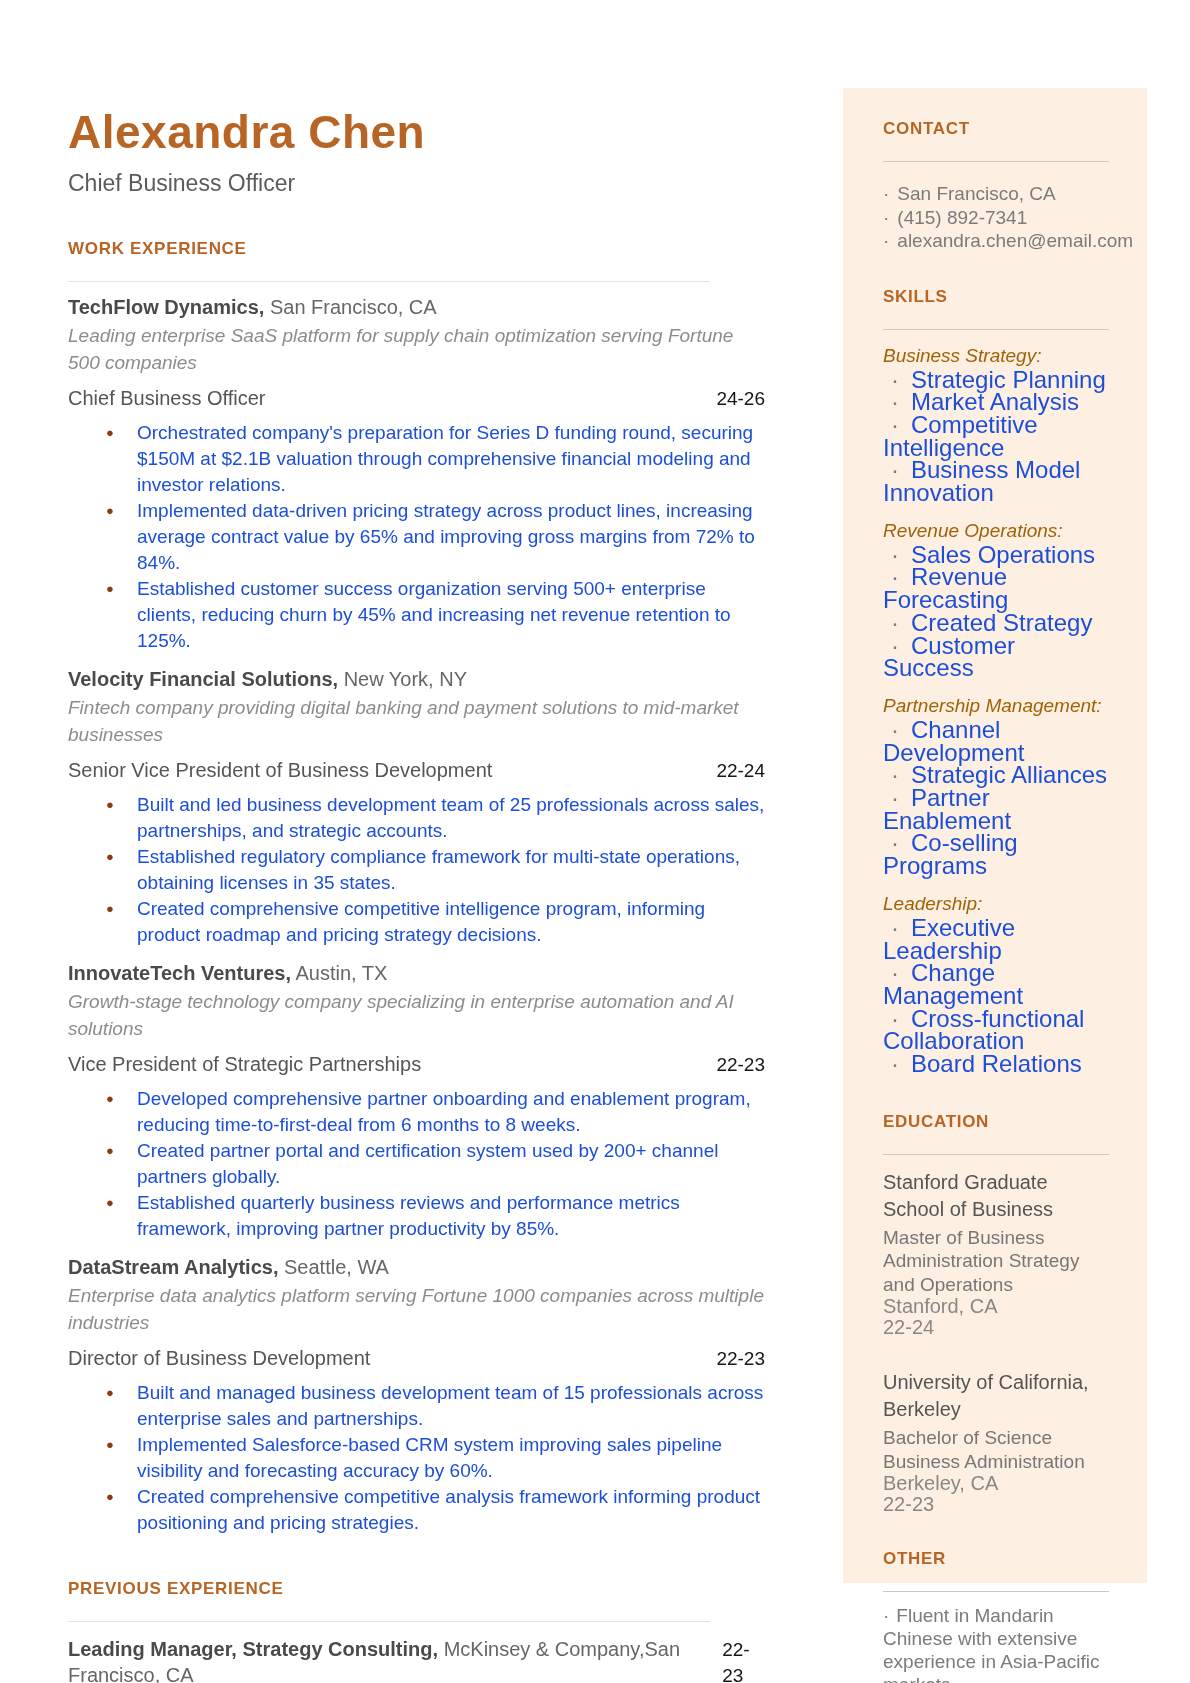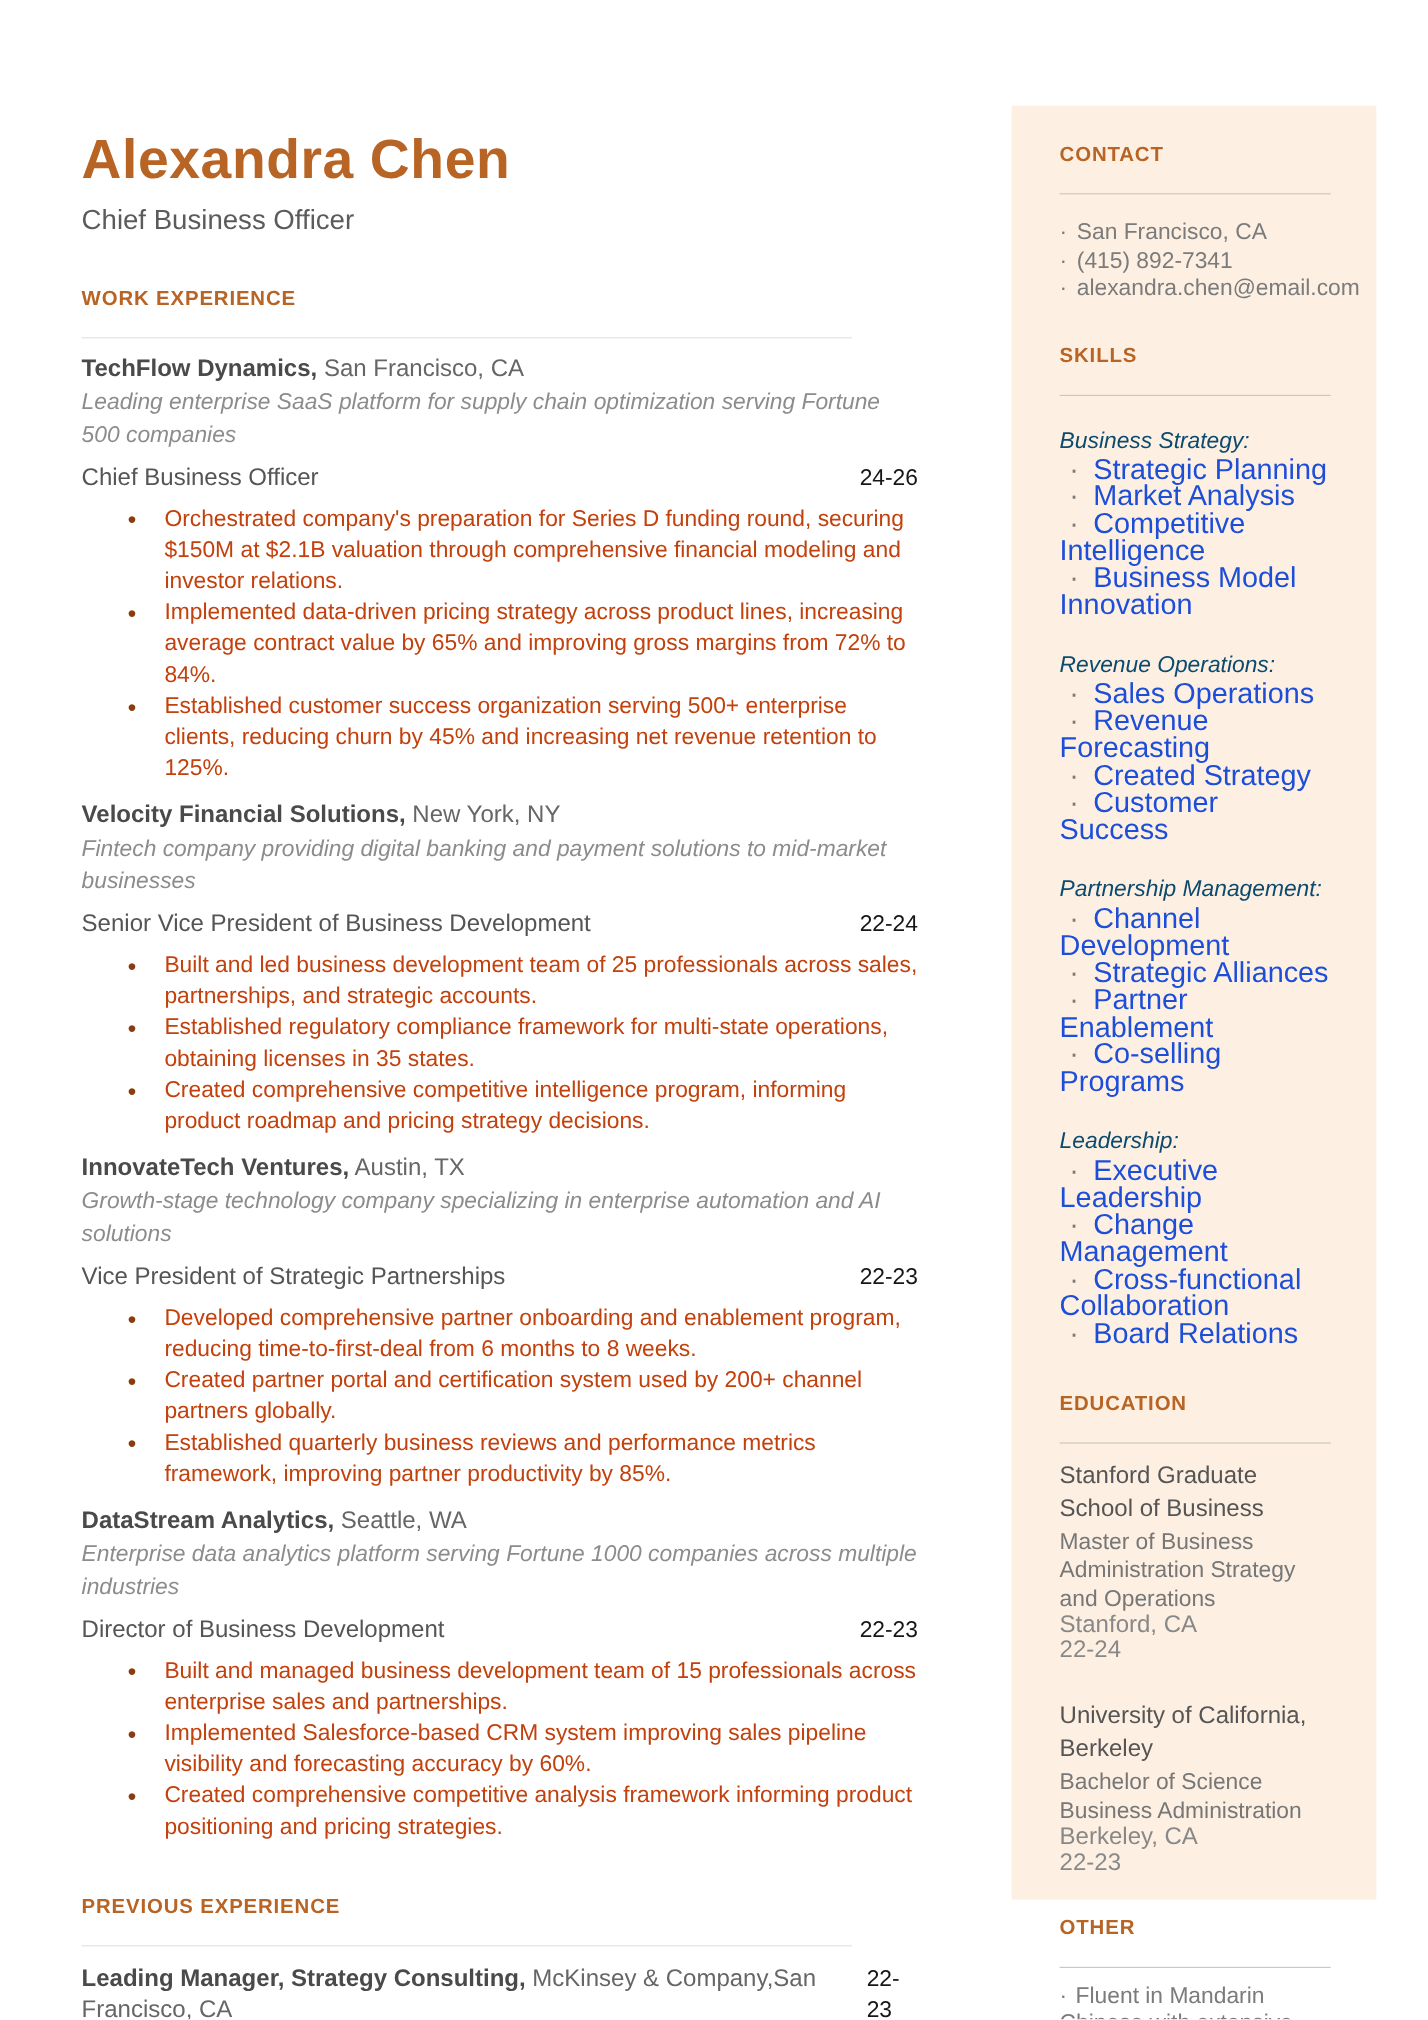--- a/index.html
+++ b/index.html
@@ -13,40 +13,40 @@
   .sec-head{margin-top:44px;font-size:17px;line-height:18px;font-weight:700;letter-spacing:.7px;color:#b76425;}
   .hr{width:642px;border-top:1px solid #e3e3e3;margin-top:23px;}
   .company-line{margin-top:12px;font-size:20px;line-height:26px;color:#666;}
   .c-name{font-weight:700;color:#4a4a4a;}
   .c-desc{margin-top:2px;font-style:italic;font-size:19px;line-height:27px;color:#8c8c8c;}
   .role-row{display:flex;justify-content:space-between;align-items:baseline;margin-top:9px;
             font-size:20px;line-height:26px;}
   .role-title{color:#555;}
   .role-date{font-size:19px;color:#161616;}
   .bullets{margin-top:8px;}
-  .b-row{display:flex;font-size:19px;line-height:26px;color:#c2410c;}
+  .b-row{display:flex;font-size:19px;line-height:26px;color:#1d4ed8;}
   .b-row::before{content:"\25CF";flex:none;margin-left:38px;width:31px;font-size:13px;
                  line-height:26px;color:#8c3a10;}
   .b-text{flex:1;}
   .company-block{margin-top:4px;}
   .prev-row{display:flex;justify-content:space-between;align-items:baseline;margin-top:14px;
             font-size:20px;line-height:26px;}
   .prev-role{font-weight:700;color:#4a4a4a;}
   .prev-co{color:#666;}
 
   
   .sidebar{position:absolute;left:843px;top:88px;width:304px;height:1495px;background:#fdf0e3;
            box-sizing:border-box;padding:32px 38px 18px 40px;}
   .sb-head{font-size:17px;line-height:18px;font-weight:700;letter-spacing:.7px;color:#b76425;}
   .sb-hr{border-top:1px solid #cfc8bd;margin-top:23px;}
   .contact-list{margin-top:20px;}
   .sb-item{font-size:19px;line-height:23.5px;color:#7b7b7b;}
   .sb-item::before{content:"\00B7";margin-right:8px;color:#7b7b7b;}
   .mt-skills{margin-top:35px;}
-  .sg-label{margin-top:26px;font-style:italic;font-size:19px;line-height:23px;color:#0c4a6e;}
+  .sg-label{margin-top:14px;font-style:italic;font-size:19px;line-height:23px;color:#a16207;}
   .s-item{font-size:24px;line-height:22.7px;color:#1d4ed8;text-indent:0;}
   .s-item::before{content:"\00B7";margin-left:8px;margin-right:12px;color:#7b7b7b;}
   .skill-items{margin-top:2px;}
   .mt-edu{margin-top:37px;}
   .edu-list{margin-top:0;}
   .school{margin-top:14px;}
   .school+.school{margin-top:31px;}
   .school-name{font-size:20px;line-height:27px;color:#555;}
   .degree{margin-top:3px;font-size:19px;line-height:23.5px;color:#777;}
   .edu-small{font-size:20px;line-height:21px;color:#888;}

